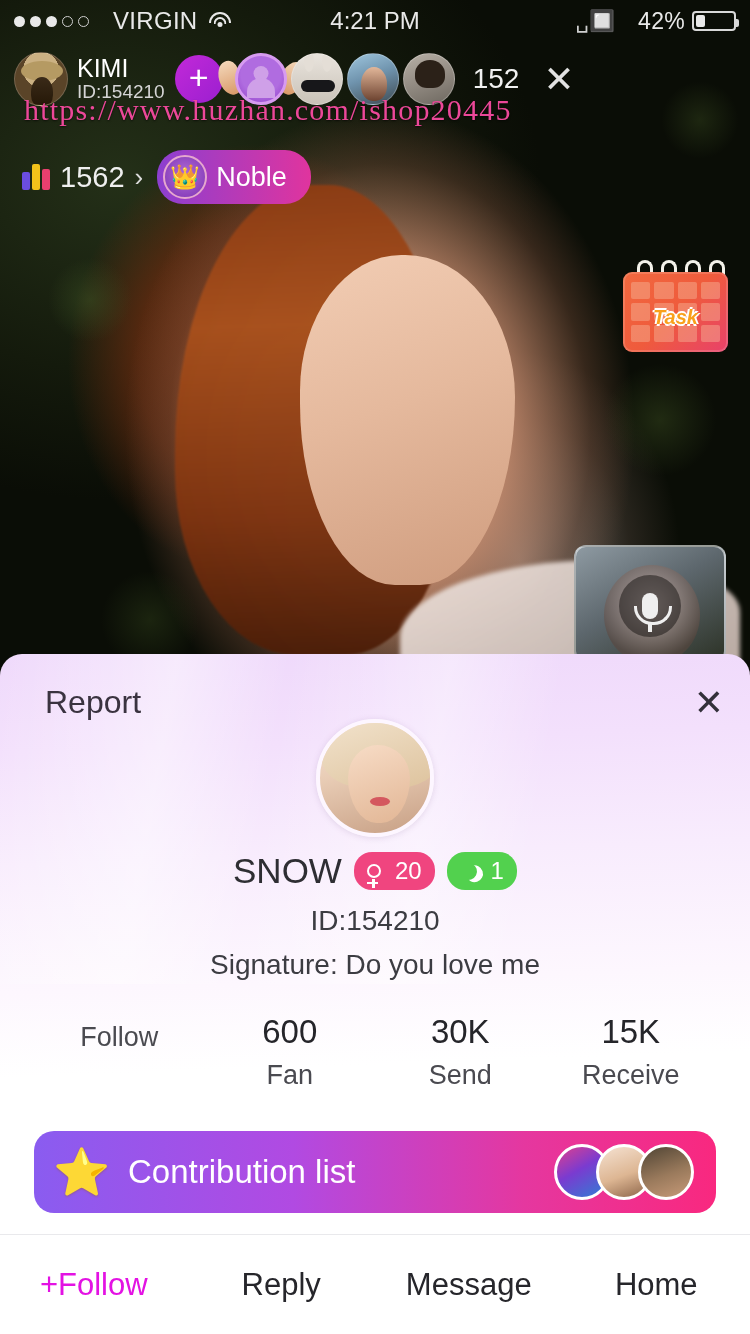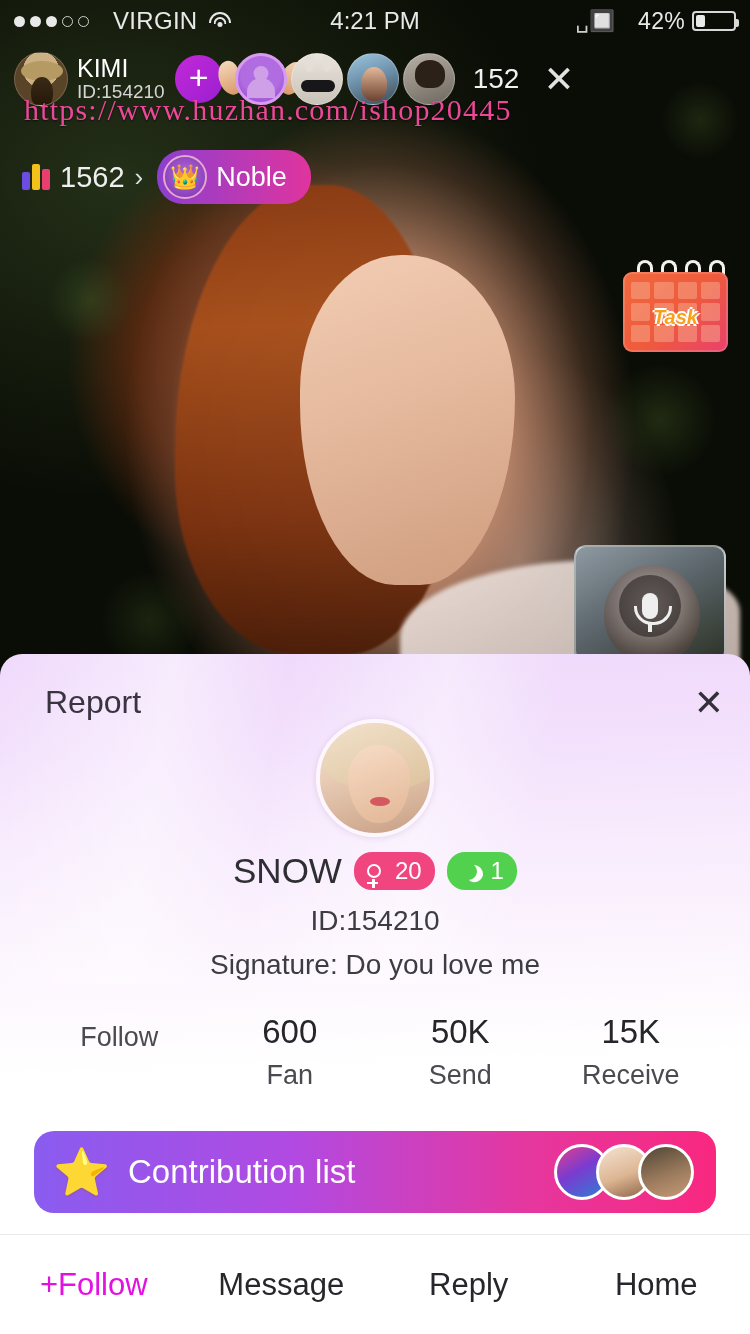--- a/index.html
+++ b/index.html
@@ -408,21 +408,21 @@
 
     <div class="stats">
       <div class="stat">
         <div class="lbl">Follow</div>
       </div>
       <div class="stat">
         <div class="num">600</div>
         <div class="lbl">Fan</div>
       </div>
       <div class="stat">
-        <div class="num">50K</div>
+        <div class="num">30K</div>
         <div class="lbl">Send</div>
       </div>
       <div class="stat">
         <div class="num">15K</div>
         <div class="lbl">Receive</div>
       </div>
     </div>
 
     <div class="contrib">
       <span class="star">⭐</span>
@@ -430,19 +430,19 @@
       <span class="c-avs">
         <span class="c-av a1"></span>
         <span class="c-av a2"></span>
         <span class="c-av a3"></span>
       </span>
     </div>
 
     <div class="divider"></div>
     <div class="actions">
       <div class="action follow">+Follow</div>
+      <div class="action">Reply</div>
       <div class="action">Message</div>
-      <div class="action">Reply</div>
       <div class="action">Home</div>
     </div>
   </div>
 
 </div>
 
 </body></html>

